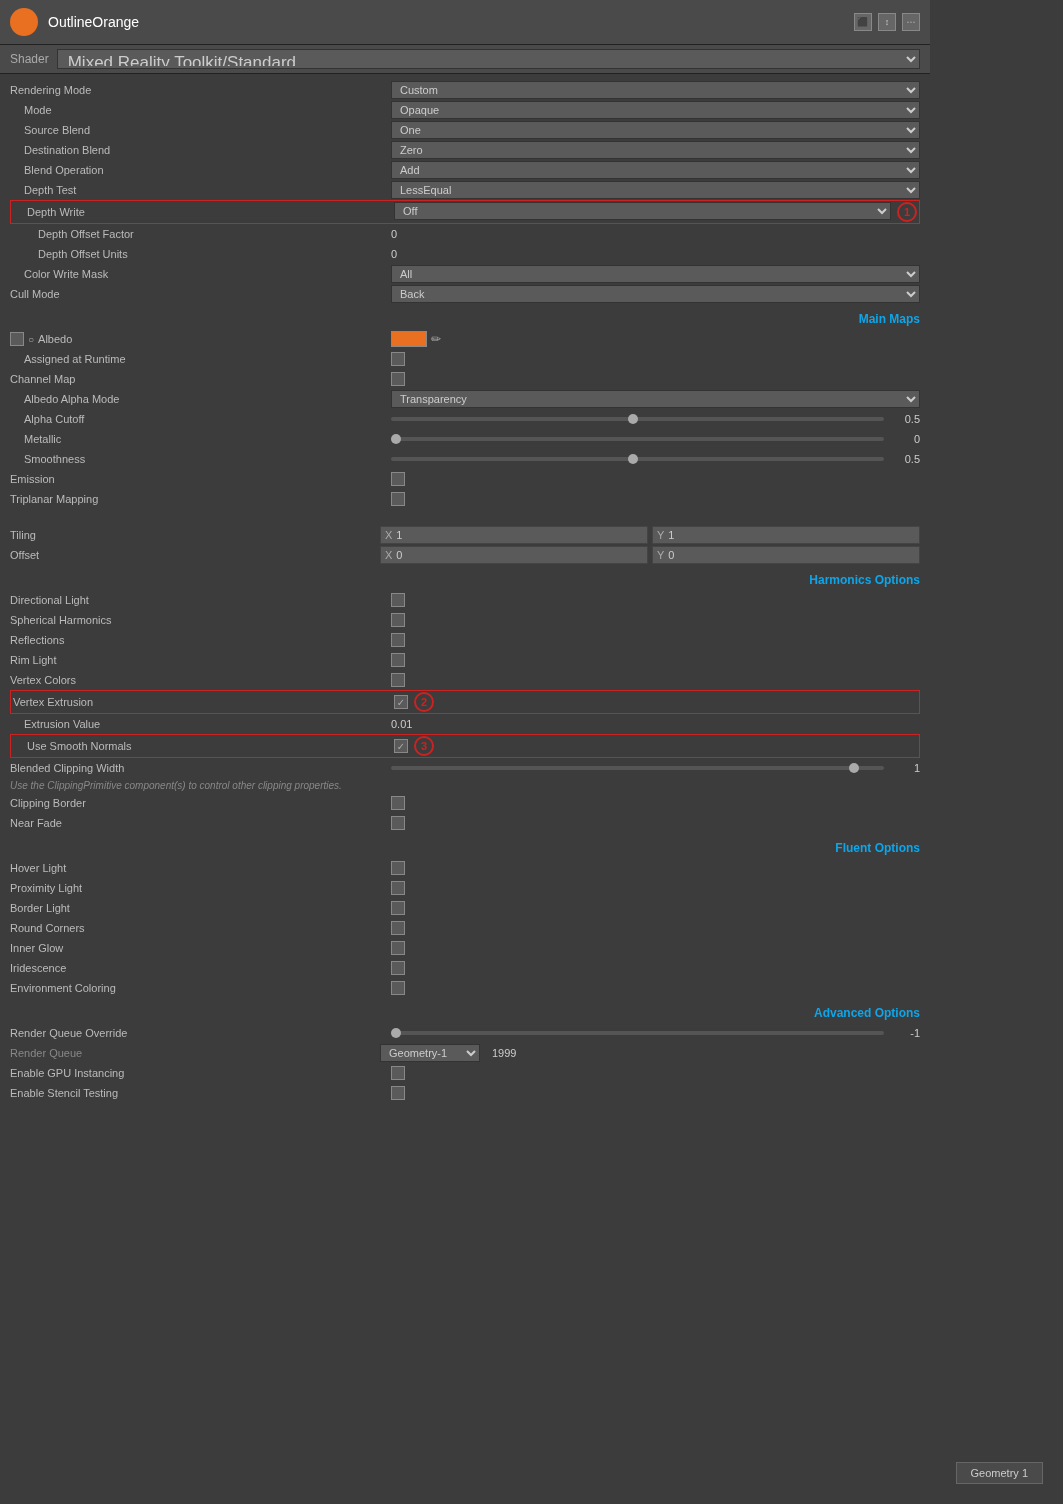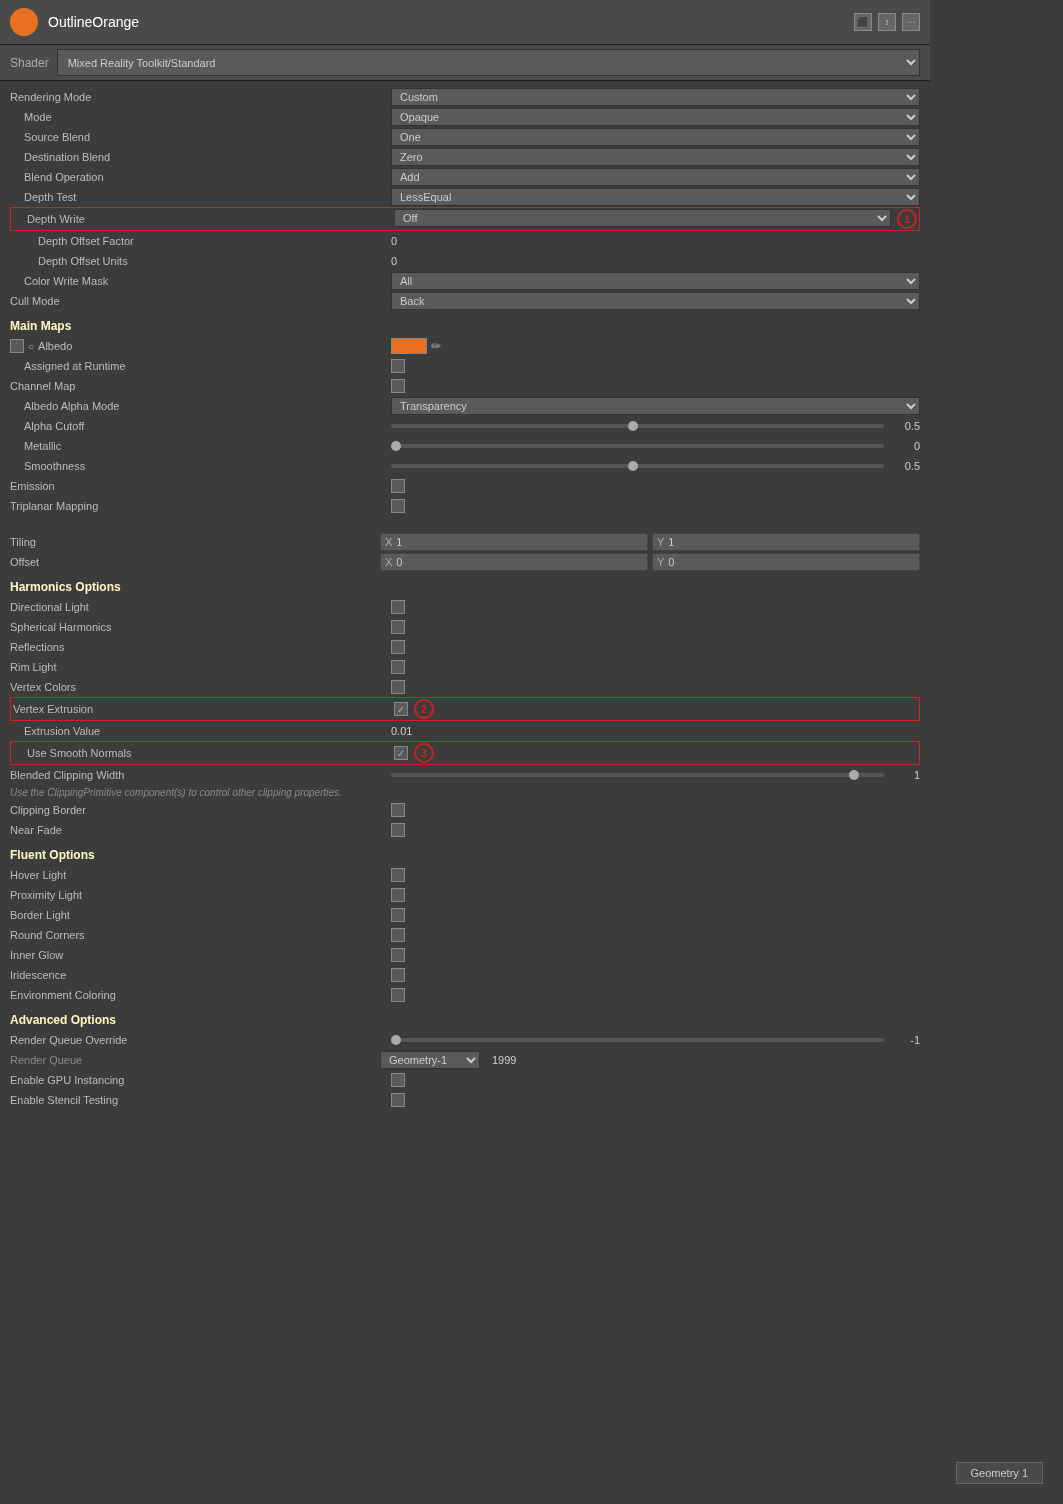--- a/index.html
+++ b/index.html
@@ -55,22 +55,22 @@
     .shader-label {
       color: #aaa;
       font-size: 12px;
     }
     .shader-dropdown {
       flex: 1;
       background: #5a5a5a;
       border: 1px solid #333;
       color: #ccc;
       padding: 2px 6px;
-      font-size: 11px;
-      height: 27px;
+      font-size: 17px;
+      height: 20px;
     }
 
     .content {
       padding: 6px 10px;
     }
 
     .row {
       display: flex;
       align-items: center;
       min-height: 20px;
@@ -114,23 +114,24 @@
       font-size: 10px;
       color: #ccc;
     }
     .checkbox-box.checked::after {
       content: '✓';
       color: #aaa;
     }
 
     .section-title {
       font-weight: bold;
-      color: #fef9c3;
+      color: #0ea5e9;
       font-size: 12px;
       padding: 8px 0 3px 0;
+      text-align: right;
     }
 
     .slider-container {
       display: flex; align-items: center; flex: 1; gap: 6px;
     }
     .slider-track {
       flex: 1;
       height: 4px;
       background: #555;
       border-radius: 2px;

